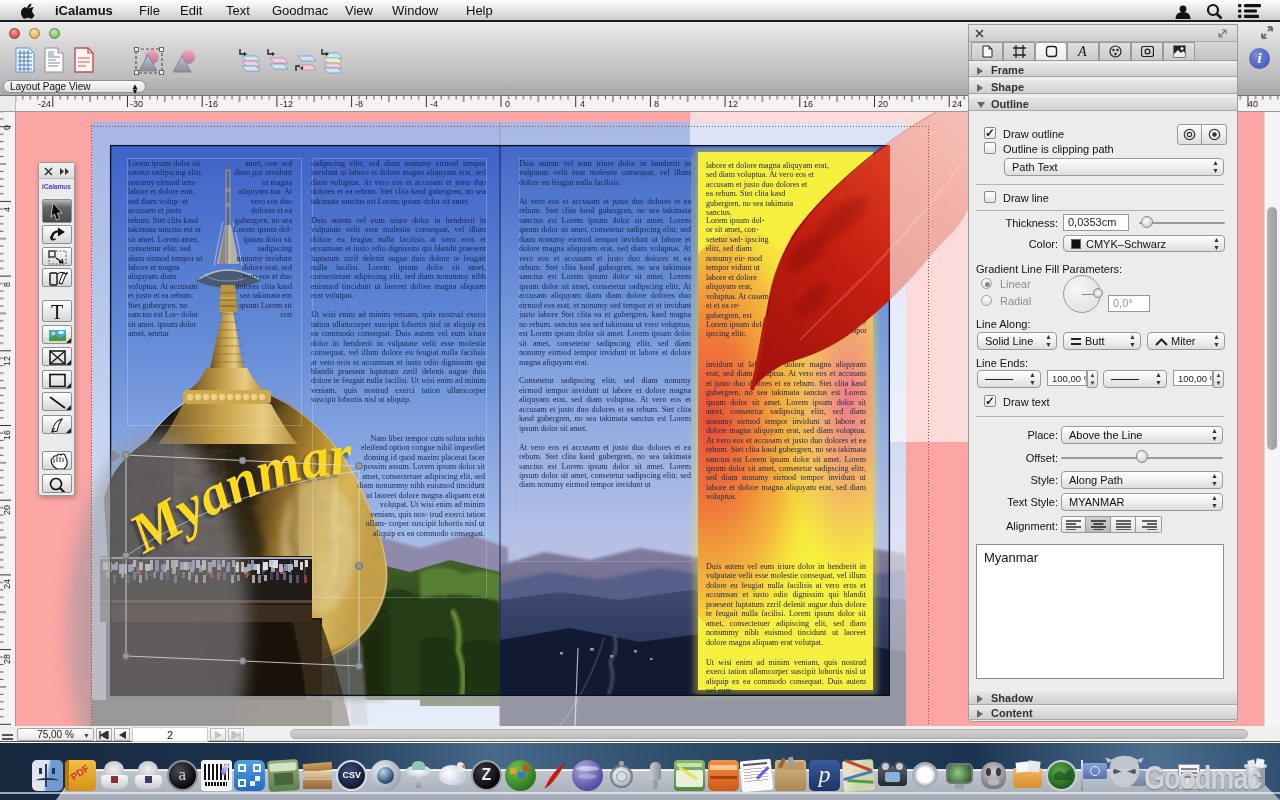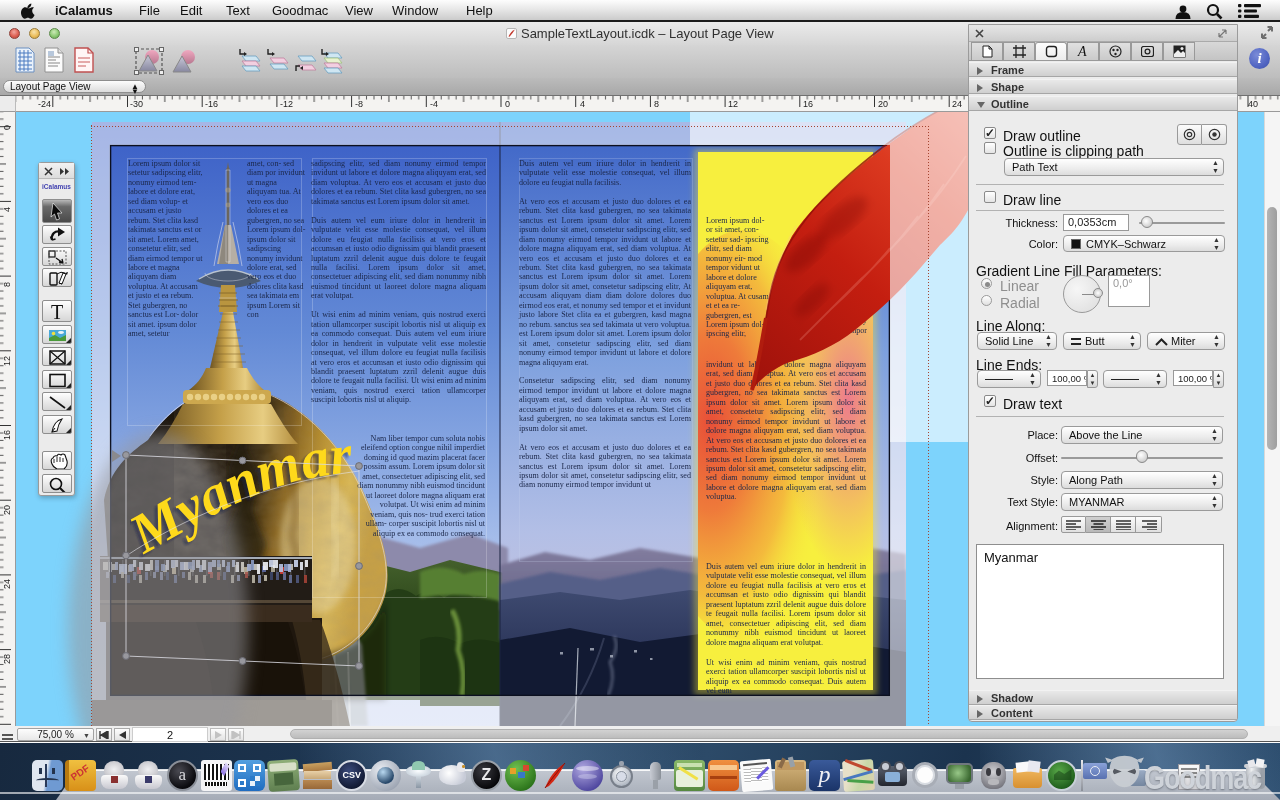--- a/index.html
+++ b/index.html
@@ -13,38 +13,38 @@
 #title{position:absolute;top:26px;left:0;width:1280px;text-align:center;font-size:13px;color:#303030}
 #toolbar{left:0;top:45px;width:1280px;height:33px;background:linear-gradient(#d5d5d5,#bdbdbd)}
 #viewbar{left:0;top:78px;width:1280px;height:18px;background:linear-gradient(#bbbbbb,#a8a8a8);border-bottom:1px solid #707070}
 #lpv{position:absolute;left:3px;top:80px;width:143px;height:13px;background:linear-gradient(#fdfdfd,#dcdcdc);border:1px solid #8e8e8e;border-radius:7px;font-size:10px;color:#111;padding:0 6px;line-height:12px}
 
 #hruler{left:16px;top:96px;width:1264px;height:16px;background:#f4f3f1;border-bottom:1px solid #9a9a9a}
 #vruler{left:0;top:112px;width:16px;height:614px;background:#f4f3f1;border-right:1px solid #9a9a9a}
 #rulcorner{left:0;top:96px;width:16px;height:16px;background:#ececec;border-right:1px solid #bbb;border-bottom:1px solid #9a9a9a}
 .rnum{position:absolute;font-size:9px;color:#222}
 
-#view{left:16px;top:112px;width:1248px;height:614px;background:#7dd3fc;overflow:hidden}
+#view{left:16px;top:112px;width:1248px;height:614px;background:#fca5a5;overflow:hidden}
 
 #statusbar{left:0;top:726px;width:1280px;height:16px;background:#efefef;border-bottom:1px solid #555}
 #deskdock{left:0;top:743px;width:1280px;height:57px;background:linear-gradient(100deg,#17293f,#1d3652 30%,#2c4a68 55%,#1b334e 75%,#2e4f70)}
 
 #panel{left:968px;top:24px;width:270px;height:698px;background:#ececec;border:1px solid #9b9b9b;border-radius:0 0 4px 4px;font-size:11px;color:#1a1a1a;z-index:40}
 
 #palette{left:38px;top:162px;width:37px;height:334px;background:#ebebeb;border:1px solid #9a9a9a;border-radius:3px;box-shadow:1px 2px 5px rgba(0,0,0,.25);z-index:30}
 .tx{position:absolute;font-family:"Liberation Serif",serif;font-size:8.1px;line-height:9.45px;color:#1b2749;text-align:left}
 .just{text-align:justify}
 
 .phead{position:absolute;left:0;width:268px;height:15px;background:linear-gradient(#e9e9e9,#cfcfcf);border-top:1px solid #f2f2f2;border-bottom:1px solid #a6a6a6;font-size:11px;font-weight:bold;color:#333;line-height:14px}
 .phead .tri{position:absolute;left:8px;top:4px;width:0;height:0}
 .tri-r{border-left:6px solid #666;border-top:4px solid transparent;border-bottom:4px solid transparent}
 .tri-d{border-top:6px solid #666;border-left:4px solid transparent;border-right:4px solid transparent}
 .phead span{margin-left:22px}
 .cb{position:absolute;width:12px;height:12px;background:linear-gradient(#fff,#e4e4e4);border:1px solid #8a8a8a;border-radius:2px;font-size:12px;line-height:10px;font-weight:bold;color:#222;text-align:center}
-.plbl{position:absolute;font-size:14px;color:#111;white-space:nowrap}
+.plbl{position:absolute;font-size:11px;color:#111;white-space:nowrap}
 .plbr{position:absolute;font-size:11px;color:#111;white-space:nowrap;text-align:right}
 .pgray{color:#8e8e8e}
 .pop{position:absolute;background:linear-gradient(#ffffff,#ececec 60%,#dcdcdc);border:1px solid #9a9a9a;border-radius:4px;font-size:11px;color:#111;line-height:16px;padding-left:7px;white-space:nowrap;overflow:hidden}
 .pop .ar{position:absolute;right:3px;top:0;height:100%;width:9px;font-size:7px;line-height:8px;color:#333;text-align:center}
 .field{position:absolute;background:#fff;border:1px solid #999;font-size:11px;color:#222;padding-left:4px;line-height:15px}
 .hr{position:absolute;left:7px;width:248px;height:1px;background:#b2b2b2}
 .knob{position:absolute;width:12px;height:12px;border-radius:50%;background:radial-gradient(circle at 4px 4px,#fff,#d0d0d0 70%,#b0b0b0);border:1px solid #8a8a8a}
 .track{position:absolute;height:2px;background:#9a9a9a;border-radius:1px}
 .tbtn{position:absolute;left:2.5px;width:30px;height:19px;background:linear-gradient(#fefefe,#d6d6d6);border:1px solid #8e8e8e;border-radius:2px;overflow:hidden}
 .corner{position:absolute;right:0;bottom:0;width:0;height:0;border-left:5px solid transparent;border-bottom:5px solid #222}
@@ -81,24 +81,20 @@
           <rect x="0" y="0" width="3.4" height="3.2" rx="1"></rect>
           <rect x="0" y="5.4" width="3.4" height="3.2" rx="1"></rect>
           <rect x="0" y="10.8" width="3.4" height="3.2" rx="1"></rect>
         </g>
       </svg>
 </div>
 <div class="abs" id="titlebar"></div>
 <div class="tl" style="left:9px;background:radial-gradient(circle at 4px 3px,#f2a79f,#dd5f52 55%,#ad453a);border:1px solid #8e4038"></div>
 <div class="tl" style="left:29px;background:radial-gradient(circle at 4px 3px,#f8e3ad,#ecbe5b 55%,#bd9440);border:1px solid #9a7c38"></div>
 <div class="tl" style="left:49px;background:radial-gradient(circle at 4px 3px,#cdeab8,#8cc973 55%,#5f9c4c);border:1px solid #5c8a4a"></div>
-<div id="title"><svg width="11" height="11" viewBox="0 0 11 11" style="vertical-align:-1px">
-        <rect x="0.5" y="0.5" width="10" height="10" rx="1.5" fill="#fcfcfc" stroke="#b6b6b6"></rect>
-        <path d="M2.5 8.5 Q5 3 9 1.5 Q6.5 5.5 3.5 8.7z" fill="#c2372c"></path>
-      </svg>  SampleTextLayout.icdk – Layout Page View</div>
 <div class="abs" id="toolbar">
  <svg class="abs" style="left:13px;top:2px" width="24" height="27">
         <path d="M3,1 L16,1 L21,6 L21,25 L3,25 Z" fill="#eaf2fb" stroke="#6a8fc0" stroke-width="1"></path>
         <g stroke="#4a7ac0" stroke-width="1">
           <line x1="5" y1="6" x2="19" y2="6"></line>
           <line x1="5" y1="10" x2="19" y2="10"></line>
           <line x1="5" y1="14" x2="19" y2="14"></line>
           <line x1="5" y1="18" x2="19" y2="18"></line>
           <line x1="5" y1="22" x2="19" y2="22"></line>
           <line x1="7" y1="3" x2="7" y2="24"></line>
@@ -518,25 +514,26 @@
 <div class="abs" style="left:76px;top:10px;width:814px;height:23px;background:rgba(255,255,255,.55)"></div>
 <div class="abs" style="left:76px;top:33px;width:18px;height:581px;background:rgba(255,255,255,.55)"></div>
 <div class="abs" style="left:874px;top:33px;width:16px;height:581px;background:rgba(255,255,255,.55)"></div>
 <div class="abs" style="left:94px;top:584px;width:780px;height:30px;background:rgba(255,255,255,.55)"></div>
 
 <div class="abs" style="left:110.5px;top:46px;width:175px;height:268px;border:1px solid rgba(255,255,255,.22)"></div>
 <div class="abs" style="left:295.5px;top:46px;width:175px;height:440px;border:1px solid rgba(255,255,255,.22)"></div>
 <div class="abs" style="left:502.5px;top:46px;width:174px;height:404px;border:1px solid rgba(200,210,240,.25)"></div>
 
 <div class="tx" style="left:112px;top:47px;width:77px">Lorem ipsum dolor sit setetur sadipscing elitr, nonumy eirmod tem- labore et dolore erat, sed diam volup- et accusam et justo rebum. Stet clita kasd takimata sanctus est or sit amet. Lorem amet, consetetur elitr, sed diam eirmod tempor ut labore et magna aliquyam diam voluptua. At accusam et justo et ea rebum. Stet gubergren, no sanctus est Lor- dolor sit amet. ipsum dolor amet, setetur</div>
-<div class="tx" style="left:231px;top:47px;width:60px;text-align:left">amet, con- sed diam por invidunt ut magna aliquyam tua. At vero eos duo dolores et ea gubergren, no sea Lorem ipsum dol- ipsum dolor sit sadipscing nonumy invidunt dolore erat, sed vero eos et duo dolores clita kasd sea takimata em ipsum Lorem sit con</div>
+<div class="tx" style="left:216px;top:47px;width:60px;text-align:right">amet, con- sed diam por invidunt ut magna aliquyam tua. At vero eos duo dolores et ea gubergren, no sea Lorem ipsum dol- ipsum dolor sit sadipscing nonumy invidunt dolore erat, sed vero eos et duo dolores clita kasd sea takimata em ipsum Lorem sit con</div>
 <div class="tx just" style="left:295px;top:47px;width:175px">sadipscing elitr, sed diam nonumy eirmod tempor invidunt ut labore et dolore magna aliquyam erat, sed diam voluptua. At vero eos et accusam et justo duo dolores et ea rebum. Stet clita kasd gubergren, no sea takimata sanctus est Lorem ipsum dolor sit amet.<br><br>Duis autem vel eum iriure dolor in hendrerit in vulputate velit esse molestie consequat, vel illum dolore eu feugiat nulla facilisis at vero eros et accumsan et iusto odio dignissim qui blandit praesent luptatum zzril delenit augue duis dolore te feugait nulla facilisi. Lorem ipsum dolor sit amet, consectetuer adipiscing elit, sed diam nonummy nibh euismod tincidunt ut laoreet dolore magna aliquam erat volutpat.<br><br>Ut wisi enim ad minim veniam, quis nostrud exerci tation ullamcorper suscipit lobortis nisl ut aliquip ex ea commodo consequat. Duis autem vel eum iriure dolor in hendrerit in vulputate velit esse molestie consequat, vel illum dolore eu feugiat nulla facilisis at vero eros et accumsan et iusto odio dignissim qui blandit praesent luptatum zzril delenit augue duis dolore te feugait nulla facilisi. Ut wisi enim ad minim veniam, quis nostrud exerci tation ullamcorper suscipit lobortis nisl ut aliquip.</div>
 <div class="tx" style="left:339px;top:322px;width:130px;text-align:right">Nam liber tempor cum soluta nobis eleifend option congue nihil imperdiet doming id quod mazim placerat facer possim assum. Lorem ipsum dolor sit amet, consectetuer adipiscing elit, sed diam nonummy nibh euismod tincidunt ut laoreet dolore magna aliquam erat volutpat. Ut wisi enim ad minim veniam, quis nos- trud exerci tation ullam- corper suscipit lobortis nisl ut aliquip ex ea commodo consequat.</div>
 <div class="tx just" style="left:503px;top:47px;width:172px">Duis autem vel eum iriure dolor in hendrerit in vulputate velit esse molestie consequat, vel illum dolore eu feugiat nulla facilisis.<br><br>At vero eos et accusam et justo duo dolores et ea rebum. Stet clita kasd gubergren, no sea takimata sanctus est Lorem ipsum dolor sit amet. Lorem ipsum dolor sit amet, consetetur sadipscing elitr, sed diam nonumy eirmod tempor invidunt ut labore et dolore magna aliquyam erat, sed diam voluptua. At vero eos et accusam et justo duo dolores et ea rebum. Stet clita kasd gubergren, no sea takimata sanctus est Lorem ipsum dolor sit amet. Lorem ipsum dolor sit amet, consetetur sadipscing elitr, At accusam aliquyam diam diam dolore dolores duo eirmod eos erat, et nonumy sed tempor et et invidunt justo labore Stet clita ea et gubergren, kasd magna no rebum. sanctus sea sed takimata ut vero voluptua. est Lorem ipsum dolor sit amet. Lorem ipsum dolor sit amet, consetetur sadipscing elitr, sed diam nonumy eirmod tempor invidunt ut labore et dolore magna aliquyam erat.<br><br>Consetetur sadipscing elitr, sed diam nonumy eirmod tempor invidunt ut labore et dolore magna aliquyam erat, sed diam voluptua. At vero eos et accusam et justo duo dolores et ea rebum. Stet clita kasd gubergren, no sea takimata sanctus est Lorem ipsum dolor sit amet.<br><br>At vero eos et accusam et justo duo dolores et ea rebum. Stet clita kasd gubergren, no sea takimata sanctus est Lorem ipsum dolor sit amet. Lorem ipsum dolor sit amet, consetetur sadipscing elitr, sed diam nonumy eirmod tempor invidunt ut</div>
 
+<div class="tx" style="left:690px;top:49px;width:160px">labore et dolore magna aliquyam erat,<br>sed diam voluptua. At vero eos et<br>accusam et justo duo dolores et<br>ea rebum. Stet clita kasd<br>gubergren, no sea takimata<br>sanctus.</div>
 <div class="tx" style="left:690px;top:104px;width:66px">Lorem ipsum dol- or sit amet, con- setetur sad- ipscing elitr, sed diam nonumy eir- mod tempor vidunt ut labore et dolore aliquyam erat, voluptua. At cusam et et ea re- gubergren, est Lorem ipsum dol- ipscing elitr,</div>
 <div class="tx" style="left:775px;top:138px;width:76px;text-align:right">in- magna sed diam vero eos et ac- justo duo dolores bum. Stet clita kasd no sea takimata sanctus ipsum dolor sit amet. Lorem or sit amet, consetetur sad- sed diam nonumy eirmod tempor</div>
 <div class="tx just" style="left:690px;top:248px;width:160px">invidunt ut labore et dolore magna aliquyam erat, sed diam voluptua. At vero eos et accusam et justo duo dolores et ea rebum. Stet clita kasd gubergren, no sea takimata sanctus est Lorem ipsum dolor sit amet. Lorem ipsum dolor sit amet, consetetur sadipscing elitr, sed diam nonumy eirmod tempor invidunt ut labore et dolore magna aliquyam erat, sed diam voluptua. At vero eos et accusam et justo duo dolores et ea rebum. Stet clita kasd gubergren, no sea takimata sanctus est Lorem ipsum dolor sit amet. Lorem ipsum dolor sit amet, consetetur sadipscing elitr, sed diam nonumy eirmod tempor invidunt ut labore et dolore magna aliquyam erat, sed diam voluptua.</div>
 <div class="tx just" style="left:690px;top:450px;width:160px">Duis autem vel eum iriure dolor in hendrerit in vulputate velit esse molestie consequat, vel illum dolore eu feugiat nulla facilisis at vero eros et accumsan et iusto odio dignissim qui blandit praesent luptatum zzril delenit augue duis dolore te feugait nulla facilisi. Lorem ipsum dolor sit amet, consectetuer adipiscing elit, sed diam nonummy nibh euismod tincidunt ut laoreet dolore magna aliquam erat volutpat.</div>
 <div class="tx just" style="left:690px;top:546px;width:160px">Ut wisi enim ad minim veniam, quis nostrud exerci tation ullamcorper suscipit lobortis nisl ut aliquip ex ea commodo consequat. Duis autem vel eum</div>
 
 <div class="abs" style="left:52px;top:320px;width:180px;height:395px;background:rgba(150,150,154,.55);border-radius:50%;filter:blur(8px)"></div>
 
 <svg class="abs" style="left:94px;top:337px" width="12" height="14">
         <path d="M2,1 L11,7 L2,13 Z" fill="#8a8a8e"></path>
@@ -848,21 +845,21 @@
  <div class="pop" style="left:94px;top:210px;width:162px;height:17px"><span style="display:inline-block;width:10px;height:10px;background:#111;border:1px solid #666;vertical-align:-1px;margin-right:5px"></span>CMYK–Schwarz<span class="ar">▲<br>▼</span></div>
  <div class="plbl" style="left:7px;top:238px">Gradient Line Fill Parameters:</div>
  <div class="abs" style="left:12px;top:253px;width:11px;height:11px;border-radius:50%;background:linear-gradient(#fff,#e0e0e0);border:1px solid #9a9a9a"></div>
  <div class="abs" style="left:15.5px;top:256.5px;width:5px;height:5px;border-radius:50%;background:#8a8a8a"></div>
  <div class="plbl pgray" style="left:31px;top:253px">Linear</div>
  <div class="abs" style="left:12px;top:270px;width:11px;height:11px;border-radius:50%;background:linear-gradient(#fff,#e0e0e0);border:1px solid #9a9a9a"></div>
  <div class="plbl pgray" style="left:31px;top:270px">Radial</div>
  <div class="abs" style="left:94px;top:250px;width:38px;height:38px;border-radius:50%;background:radial-gradient(circle at 13px 13px,#f6f6f6,#dcdcdc);border:1px solid #9a9a9a"></div>
  <div class="abs" style="left:113px;top:268.5px;width:16px;height:1.5px;background:#8a8a8a"></div>
  <div class="knob" style="left:124px;top:263px;width:10px;height:10px"></div>
- <div class="field" style="left:139px;top:250px;width:42px;height:32px;color:#999">0,0°</div>
+ <div class="field" style="left:139px;top:270px;width:42px;height:17px;color:#999">0,0°</div>
  <div class="plbl" style="left:7px;top:293px">Line Along:</div>
  <div class="pop" style="left:8px;top:307px;width:80px;height:18px">Solid Line<span class="ar">▲<br>▼</span></div>
  <div class="pop" style="left:94px;top:307px;width:78px;height:18px"><span style="display:inline-block;width:10px;height:7px;border-top:2.5px solid #222;border-bottom:2.5px solid #222;margin-right:4px"></span>Butt<span class="ar">▲<br>▼</span></div>
  <div class="pop" style="left:178px;top:307px;width:78px;height:18px"><svg width="13" height="8" style="margin-right:3px;vertical-align:-1px">
           <path d="M1,7 L6.5,1.5 L12,7" fill="none" stroke="#222" stroke-width="2"></path>
         </svg>Miter<span class="ar">▲<br>▼</span></div>
  <div class="plbl" style="left:7px;top:332px">Line Ends:</div>
  <div class="pop" style="left:8px;top:345px;width:64px;height:18px"><span style="display:inline-block;width:28px;height:1px;border-top:1.5px solid #222;vertical-align:3px"></span><span class="ar">▲<br>▼</span></div>
  <div class="field" style="left:78px;top:345px;width:40px;height:16px;font-size:9.5px;white-space:nowrap;overflow:hidden">100,00 %</div>
  <div class="abs" style="left:118px;top:345px;width:11px;height:18px;background:linear-gradient(#fcfcfc,#d8d8d8);border:1px solid #999;border-radius:0 3px 3px 0;font-size:6px;line-height:8px;text-align:center;color:#333">▲<br>▼</div>

